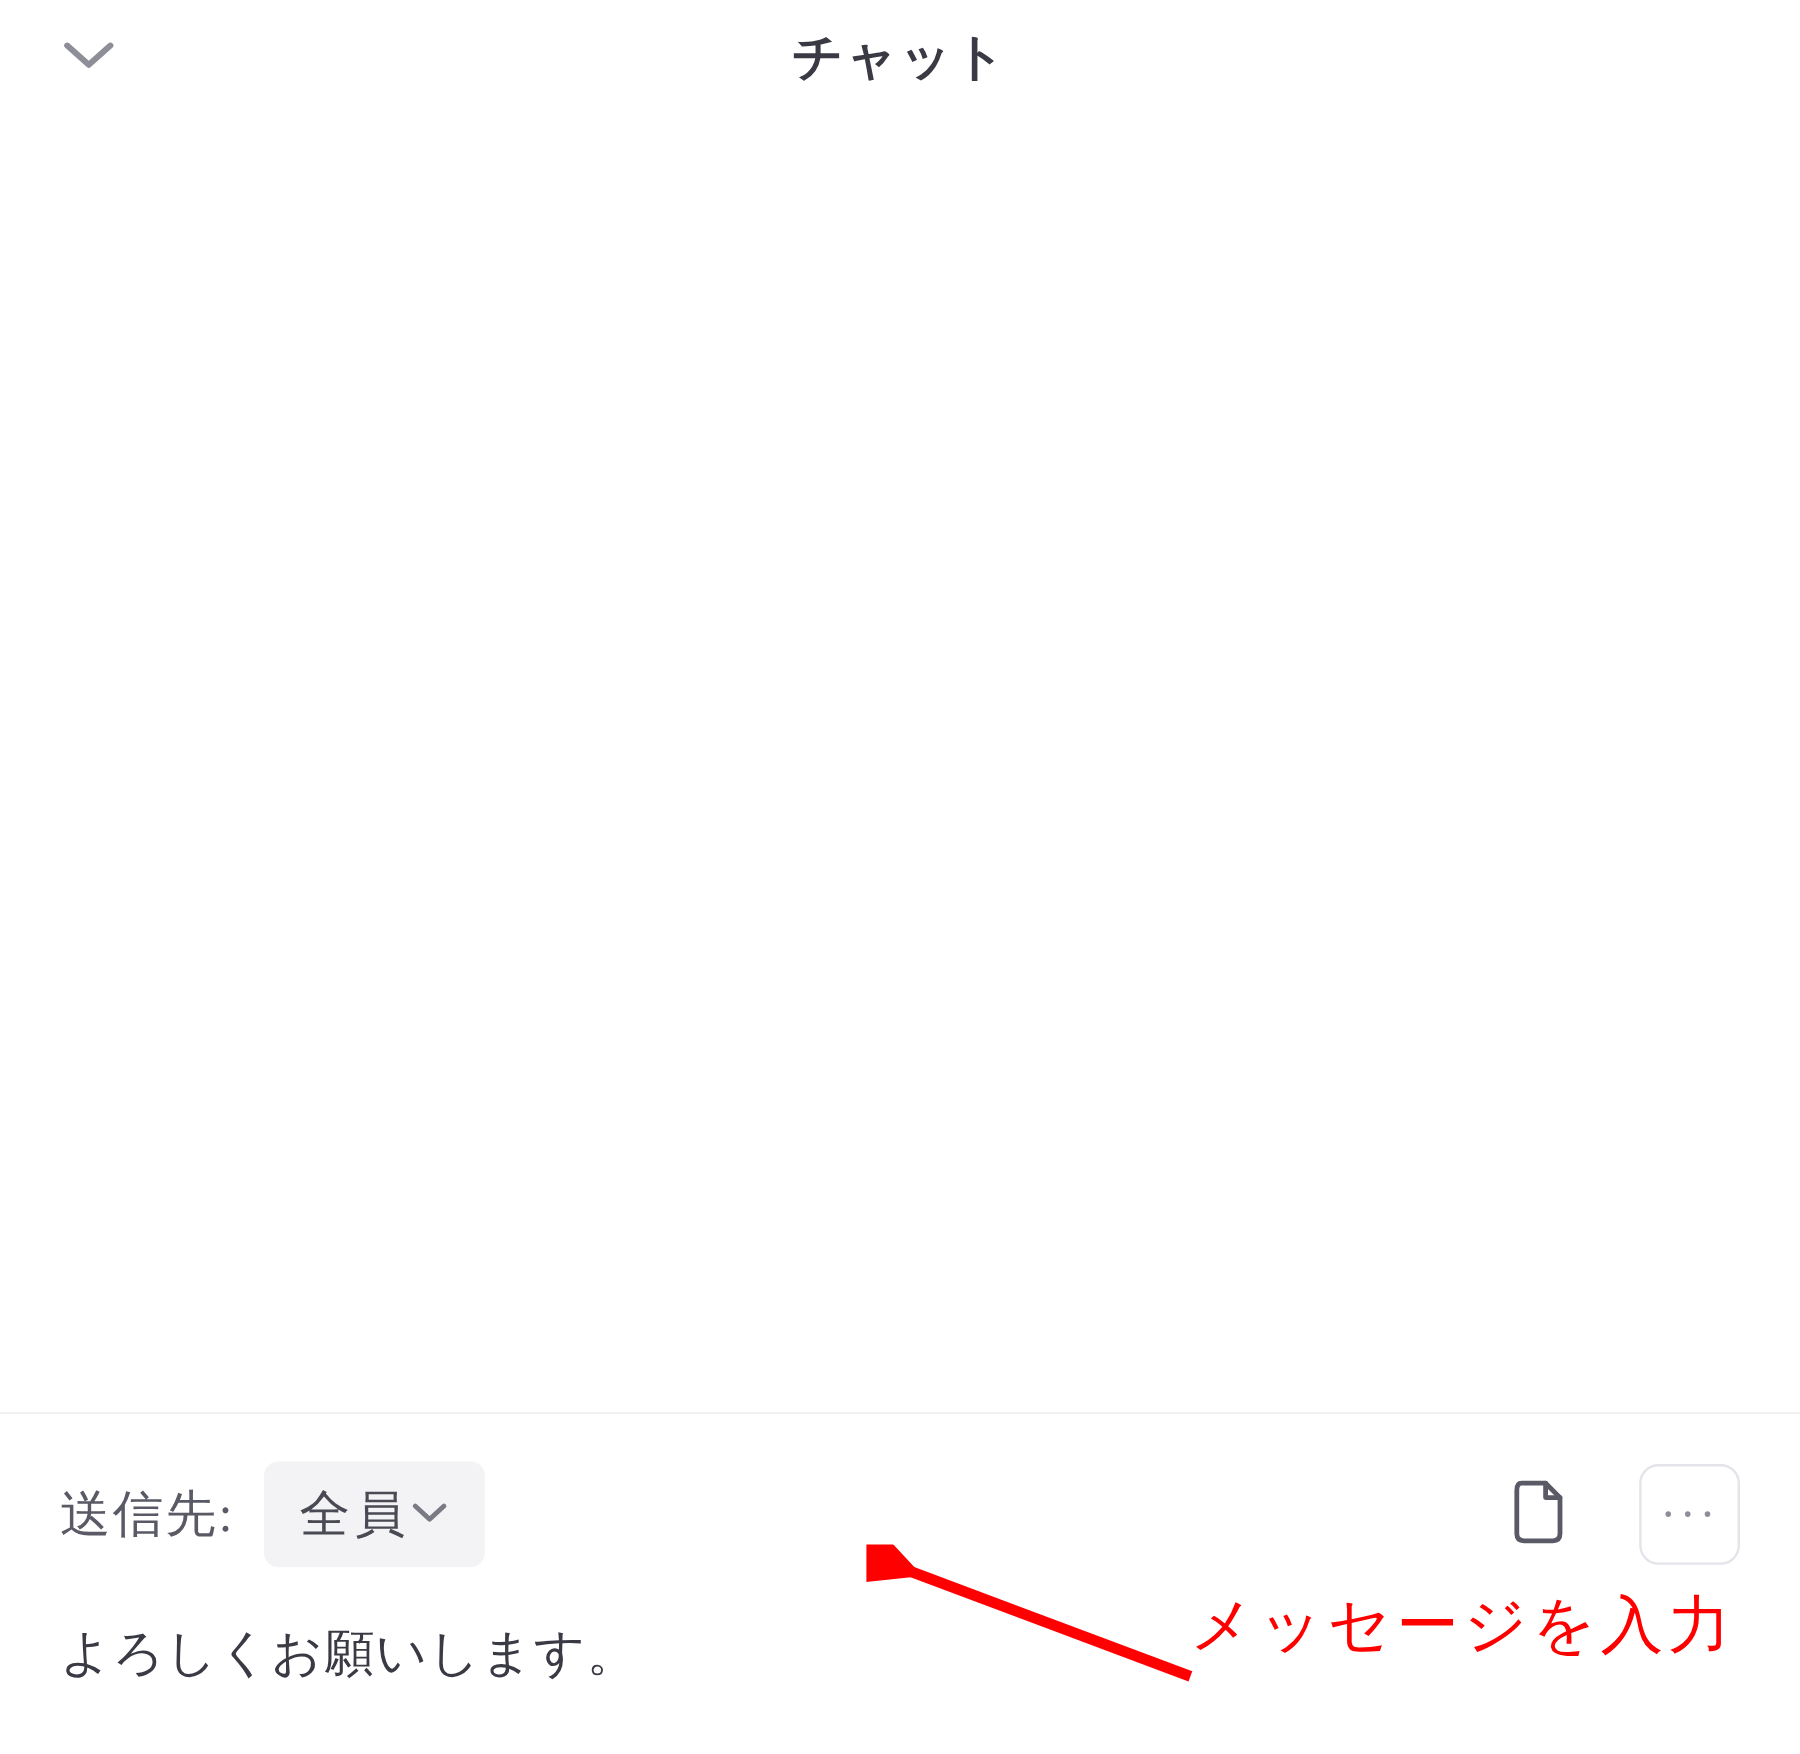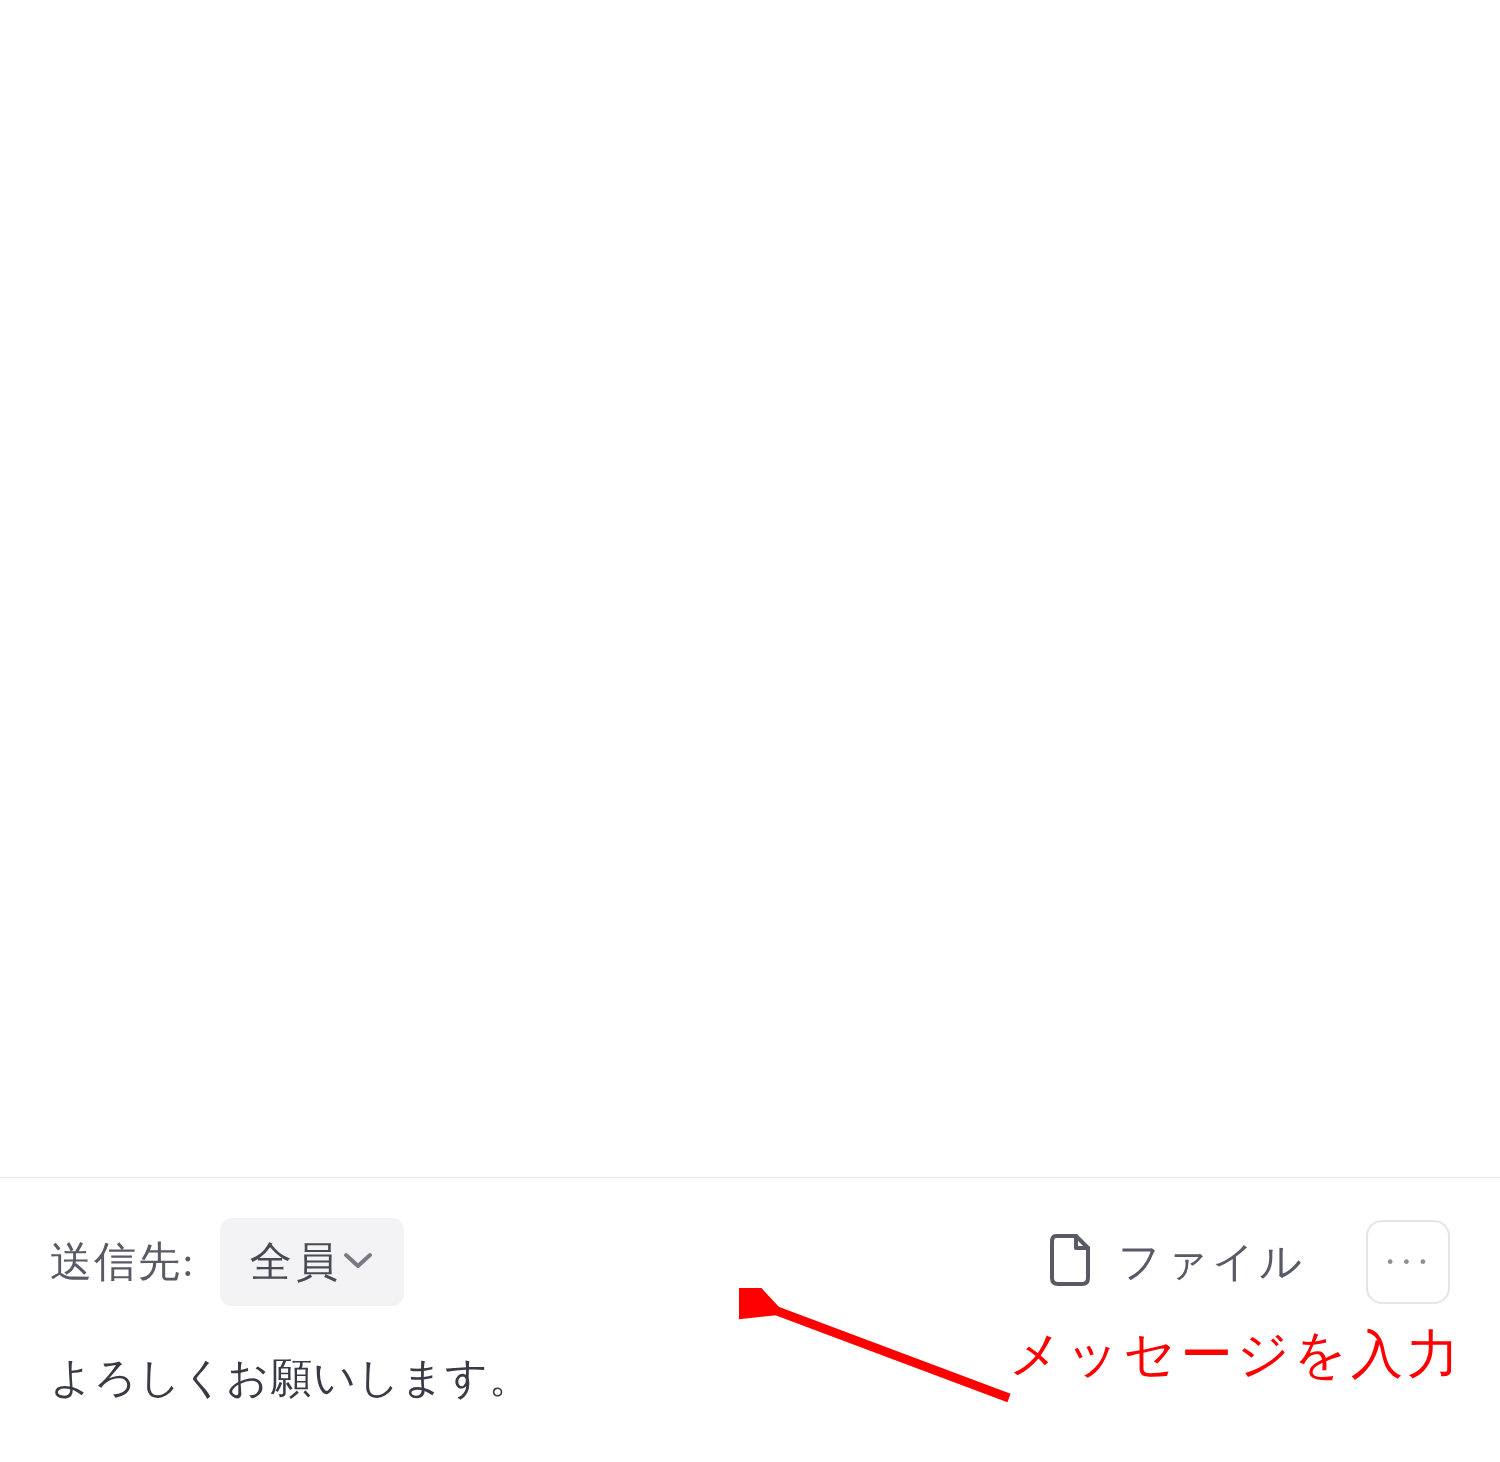--- a/index.html
+++ b/index.html
@@ -122,21 +122,21 @@
       outline: none;
       font-size: 42px;
       color: #3a3a45;
       background: transparent;
       font-family: inherit;
       letter-spacing: 1px;
     }
     .annotation {
       position: absolute;
       bottom: 40px;
-      right: 37px;
+      right: 54px;
       display: flex;
       align-items: center;
       gap: 0;
     }
     .annotation-arrow {
       color: #ff0000;
     }
     .annotation-arrow svg {
       width: 280px;
       height: 130px;
@@ -146,20 +146,30 @@
       color: #ff0000;
       font-weight: 500;
       letter-spacing: 4px;
       margin-left: -10px;
     }
   </style>
 </head>
 <body>
 
 <div class="chat-container">
+  <div class="chat-header">
+    <div class="collapse-btn">
+      <span>
+        <svg viewBox="0 0 48 30" fill="none" stroke="currentColor" stroke-width="5" stroke-linecap="round" stroke-linejoin="round">
+          <polyline points="6,8 24,24 42,8"></polyline>
+        </svg>
+      </span>
+    </div>
+    <div class="chat-title">チャット</div>
+  </div>
 
   <div class="chat-messages"></div>
 
   <div class="chat-input-area">
     <div class="input-top-row">
       <span class="send-to-label">送信先:</span>
       <div class="recipient-dropdown">
         <span class="recipient-text">全員</span>
         <span class="dropdown-chevron">
           <svg viewBox="0 0 32 20" fill="none" stroke="currentColor" stroke-width="4" stroke-linecap="round" stroke-linejoin="round">
@@ -168,21 +178,20 @@
         </span>
       </div>
       <div class="spacer"></div>
       <div class="file-btn">
         <span class="file-icon">
           <svg viewBox="0 0 48 56" fill="none" stroke="currentColor" stroke-width="4" stroke-linejoin="round">
             <path d="M10 4 H30 L42 16 V46 Q42 52 36 52 H12 Q6 52 6 46 V10 Q6 4 10 4 Z"></path>
             <path d="M30 4 V16 H42" stroke-linecap="round"></path>
           </svg>
         </span>
-        <span class="file-label">ファイル</span>
       </div>
       <div class="more-btn">
         <span class="more-dots">···</span>
       </div>
     </div>
     <input type="text" class="message-input" value="よろしくお願いします。" style="">
   </div>
 </div>
 
 <div class="annotation">

